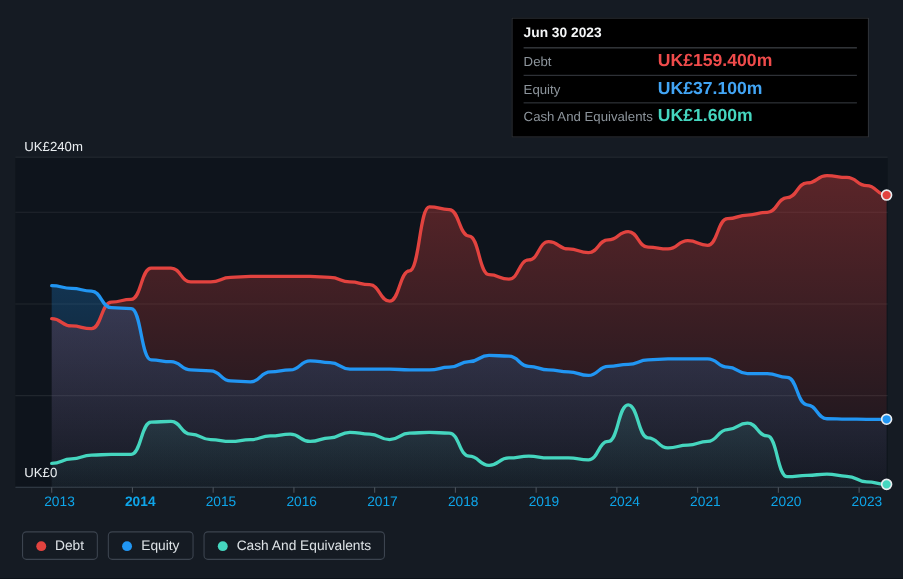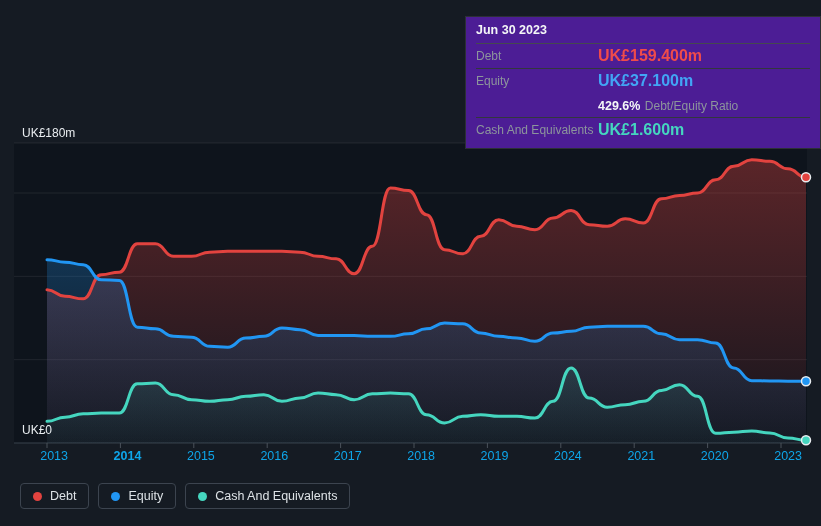--- a/index.html
+++ b/index.html
@@ -4,22 +4,22 @@
 <style>
   html,body{margin:0;padding:0;background:#0c1118;}
   #stage{
     position:relative;width:821px;height:526px;overflow:hidden;
     background:#151b23;
     font-family:"Liberation Sans",sans-serif;
     -webkit-font-smoothing:antialiased;
   }
   
   .tooltip{
-    position:absolute;left:465px;top:16px;width:356px;box-sizing:border-box;
-    background:#4c1d95;border:1px solid #2c3036;
+    position:absolute;left:465px;top:16px;width:325px;box-sizing:border-box;
+    background:#000000;border:1px solid #2c3036;
     padding:0 10px 6px 10px;z-index:5;
   }
   .tt-title{font-size:12.5px;font-weight:700;color:#f4f6f7;padding:6px 0 6px 0;}
   .tt-row{display:grid;grid-template-columns:122px 1fr;align-items:center;padding:3px 0;}
   .tt-divided{border-top:1px solid #33373d;}
   .tt-title-divider{border-top:1px solid #45494f;}
   .tt-label{font-size:12px;color:#8d959c;}
   .tt-value{font-size:16px;font-weight:700;}
   .tt-ratio-strong{font-size:12.5px;font-weight:700;color:#f4f6f7;}
   .tt-ratio-muted{font-size:12px;color:#8d959c;font-weight:400;}
@@ -90,21 +90,21 @@
         <line x1="340.6" x2="340.6" y1="443" y2="448" stroke="#4a525b" stroke-width="1"></line>
         <line x1="414" x2="414" y1="443" y2="448" stroke="#4a525b" stroke-width="1"></line>
         <line x1="487.40000000000003" x2="487.40000000000003" y1="443" y2="448" stroke="#4a525b" stroke-width="1"></line>
         <line x1="560.8000000000001" x2="560.8000000000001" y1="443" y2="448" stroke="#4a525b" stroke-width="1"></line>
         <line x1="634.2" x2="634.2" y1="443" y2="448" stroke="#4a525b" stroke-width="1"></line>
         <line x1="707.6" x2="707.6" y1="443" y2="448" stroke="#4a525b" stroke-width="1"></line>
         <line x1="781" x2="781" y1="443" y2="448" stroke="#4a525b" stroke-width="1"></line>
       </g>
   </svg>
 
-  <div class="y-label" style="top:126px;">UK£180m</div>
+  <div class="y-label" style="top:126px;">UK£240m</div>
   <div class="y-label" style="top:423px;">UK£0</div>
 
   <div id="xlabels">
       <div class="x-label" style="left: 38px;">2013</div>
       <div class="x-label" style="left: 111.4px; font-weight: bold;">2014</div>
       <div class="x-label" style="left: 184.8px;">2015</div>
       <div class="x-label" style="left: 258.2px;">2016</div>
       <div class="x-label" style="left: 331.6px;">2017</div>
       <div class="x-label" style="left: 405px;">2018</div>
       <div class="x-label" style="left: 478.4px;">2019</div>
@@ -117,27 +117,20 @@
   <div class="tooltip">
     <div class="tt-title">Jun 30 2023</div>
     <div class="tt-row tt-title-divider">
       <span class="tt-label">Debt</span>
       <span class="tt-value" style="color: rgb(239, 75, 75);">UK£159.400m</span>
     </div>
     <div class="tt-row tt-divided">
       <span class="tt-label">Equity</span>
       <span class="tt-value" style="color: rgb(66, 165, 245);">UK£37.100m</span>
     </div>
-    <div class="tt-row">
-      <span class="tt-label"></span>
-      <span>
-        <span class="tt-ratio-strong">429.6%</span>
-        <span class="tt-ratio-muted">Debt/Equity Ratio</span>
-      </span>
-    </div>
     <div class="tt-row tt-divided">
       <span class="tt-label">Cash And Equivalents</span>
       <span class="tt-value" style="color: rgb(69, 214, 191);">UK£1.600m</span>
     </div>
   </div>
 
   <div class="legend">
     <div class="legend-item">
       <span class="legend-dot" style="background: rgb(226, 67, 63);"></span>
       <span class="legend-text">Debt</span>

